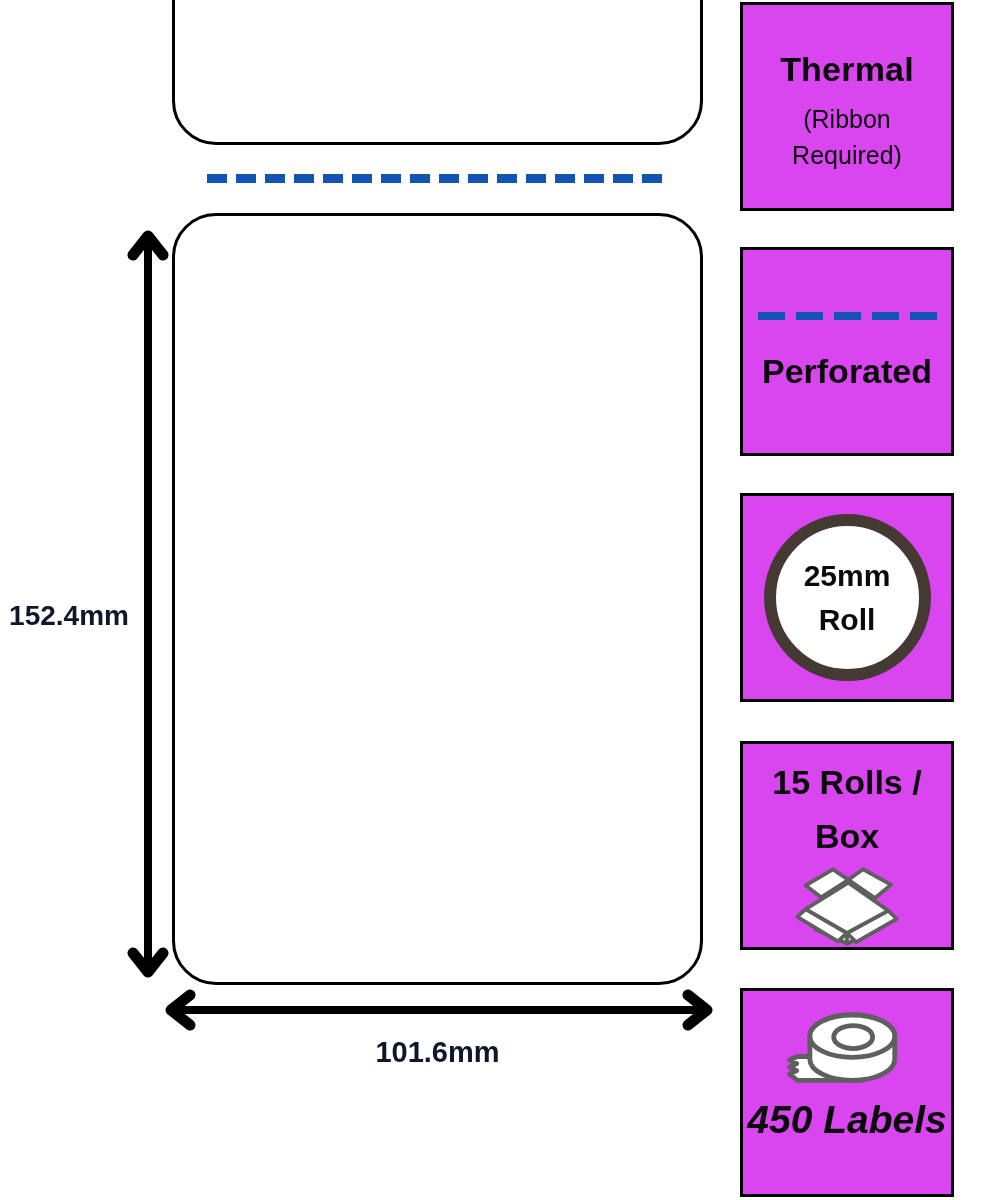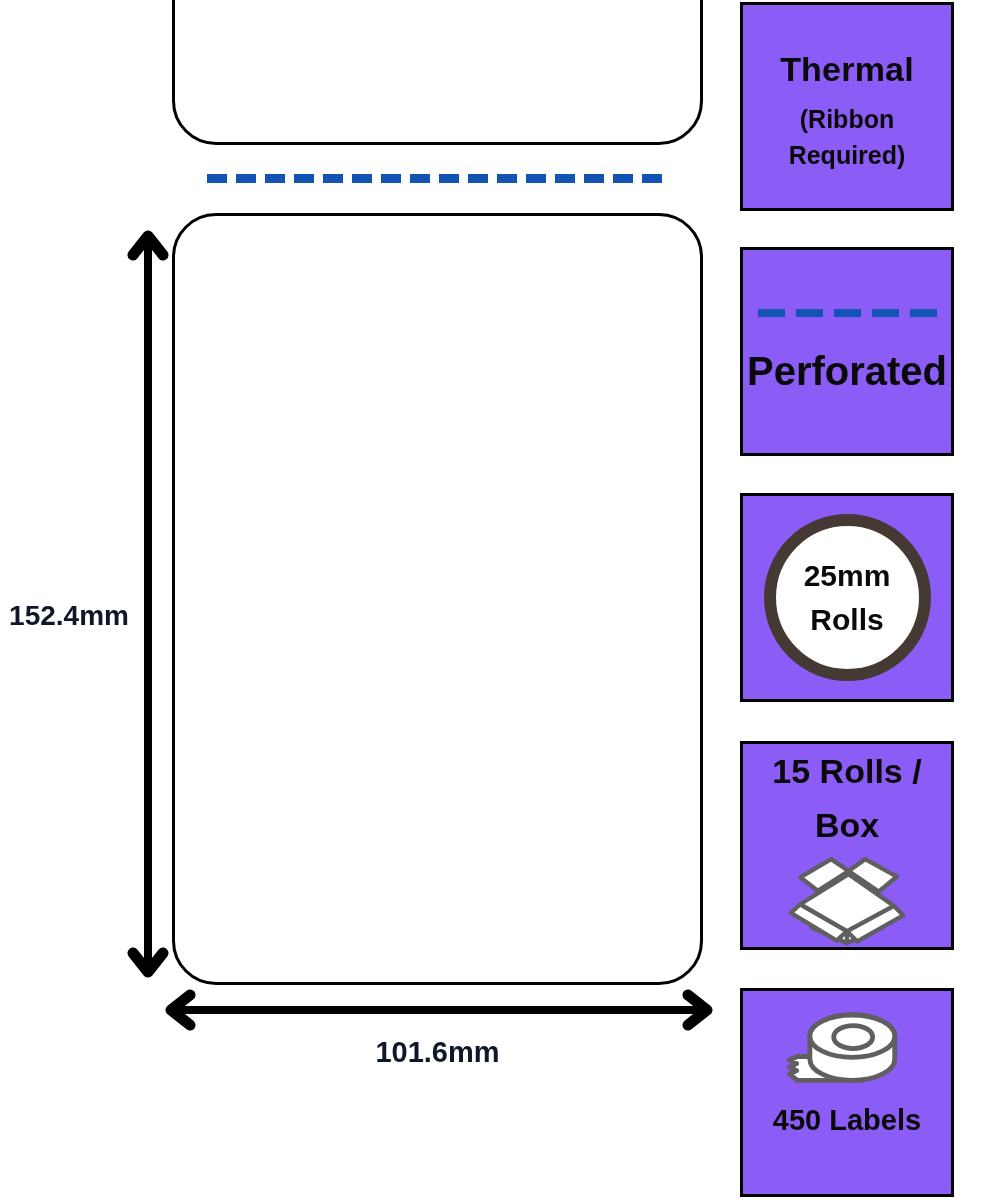--- a/index.html
+++ b/index.html
@@ -29,48 +29,48 @@
   }
   .dim-text {
     position:absolute; font-weight:700; color:#0f172a; text-align:center;
   }
   .height-text { left:4px; top:600px; width:130px; font-size:28px; }
   .width-text  { left:172px; top:1036px; width:531px; font-size:29px;text-align:center; }
 
   
   .fbox {
     position:absolute; left:740px; width:214px; height:209px;
-    border:3px solid #000; background:#8b5cf6;
+    border:3px solid #000; background:#d946ef;
     display:flex; flex-direction:column; align-items:center; justify-content:center;
     text-align:center;
   }
   .fbox-1 { top:2px;   }
   .fbox-2 { top:247px; }
   .fbox-3 { top:493px; }
-  .fbox-4 { top:741px; justify-content:flex-start; padding-top:0; }
+  .fbox-4 { top:741px; justify-content:flex-start; padding-top:11px; }
   .fbox-5 { top:988px; justify-content:flex-start; padding-top:16px; }
 
   .fbox .title   { font-size:34px; font-weight:700; line-height:55px; letter-spacing:.2px; }
-  .fbox .subtitle{ font-size:25px; font-weight:700; line-height:32px; margin-top:6px; }
+  .fbox .subtitle{ font-size:25px; font-weight:400; line-height:32px; margin-top:6px; }
 
   .mini-dashes {
     width:179px; height:8px; margin-bottom:32px;
     background:repeating-linear-gradient(to right,#1253b4 0 27px,transparent 27px 38px);
   }
-  .perforated-label { font-size:40px; font-weight:700; }
+  .perforated-label { font-size:34px; font-weight:700; }
 
   .core-ring {
     width:167px; height:167px; border-radius:50%;
     border:12px solid #453a33; background:#fff;
     display:flex; flex-direction:column; align-items:center; justify-content:center;
   }
   .core-text { font-size:30px; font-weight:700; line-height:44px; }
 
   .big-line { font-size:34px; font-weight:700; line-height:54px; }
-  .mid-line { font-size:29px; font-weight:700; line-height:42px; }
+  .mid-line { font-size:39px; font-weight:700; line-height:42px;font-style:italic; }
   .icon-svg { display:block; }
   .icon-svg path, .icon-svg polygon, .icon-svg line, .icon-svg ellipse {
     stroke:#5f5f5f; fill:#ffffff; stroke-width:5.5;
     stroke-linejoin:round; stroke-linecap:round;
   }
   .roll-text-block { margin-top:8px; }
 </style>
 </head>
 <body>
 
@@ -108,21 +108,21 @@
   </div>
 
   <div class="fbox fbox-2">
     <div class="mini-dashes"></div>
     <div class="perforated-label">Perforated</div>
   </div>
 
   <div class="fbox fbox-3">
     <div class="core-ring">
       <div class="core-text">25mm</div>
-      <div class="core-text">Rolls</div>
+      <div class="core-text">Roll</div>
     </div>
   </div>
 
   <div class="fbox fbox-4">
     <div class="big-line">15 Rolls /</div>
     <div class="big-line">Box</div>
     <svg class="icon-svg" style="margin-top:0px;" width="122" height="96" viewBox="0 0 150 120">
       <polygon points="30,75 75,95 120,75 120,95 75,115 30,95"></polygon>
       <polygon points="16,66 75,100 62,112 4,77"></polygon>
       <polygon points="134,68 146,80 88,113 75,100"></polygon>

